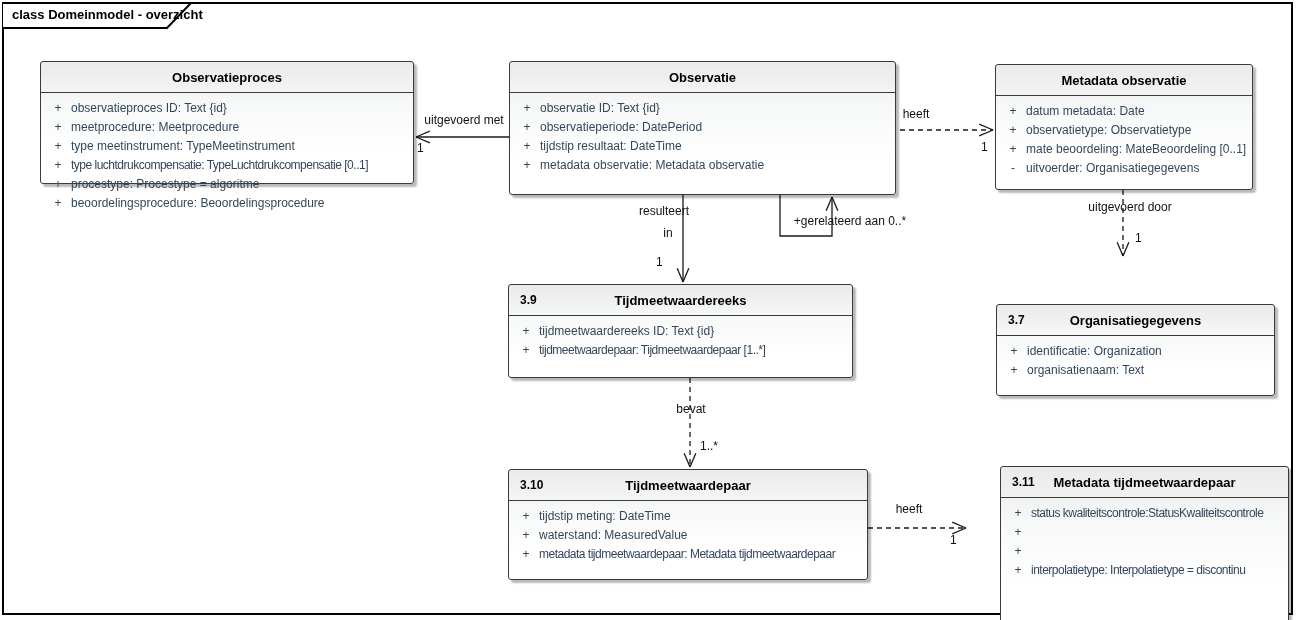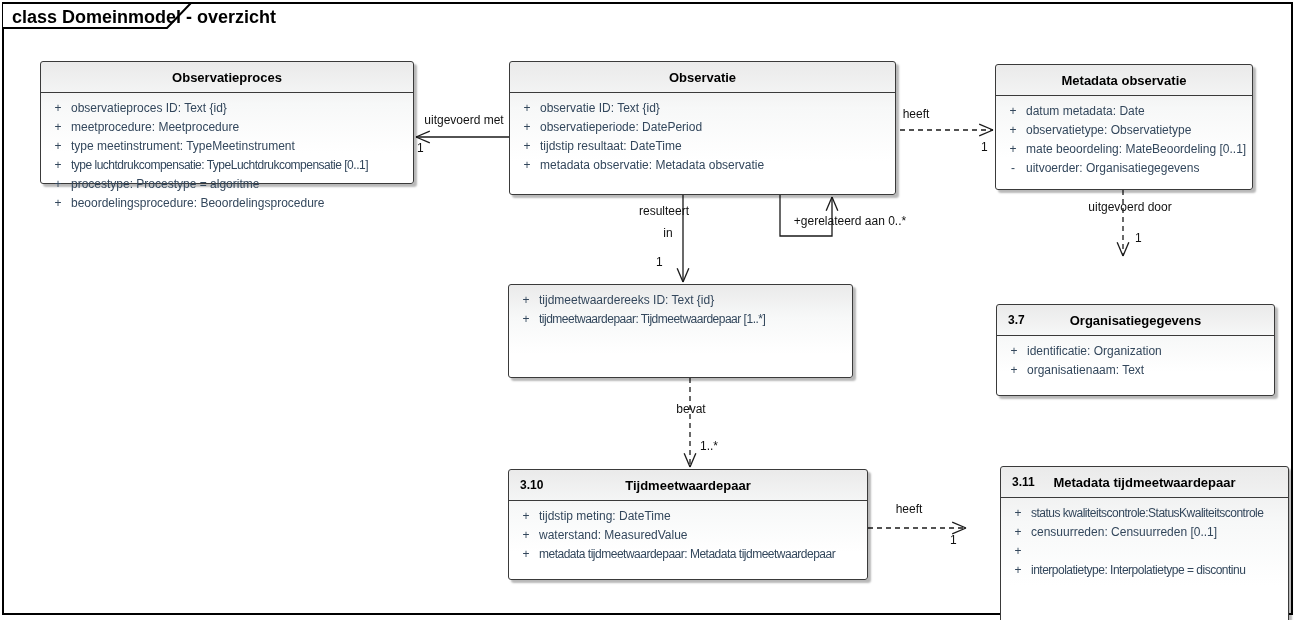--- a/index.html
+++ b/index.html
@@ -6,21 +6,21 @@
   body{
     width:1298px;height:620px;position:relative;background:#ffffff;
     font-family:"Liberation Sans", sans-serif;overflow:hidden;
   }
   .frame{
     position:absolute;left:2px;top:2px;width:1291px;height:613px;
     border:2px solid #000;box-sizing:border-box;
   }
   .tab-svg{position:absolute;left:2px;top:2px;}
   .tab-label{
-    position:absolute;left:12px;top:7px;font-size:18px;font-weight:bold;color:#000;
+    position:absolute;left:12px;top:7px;font-size:13px;font-weight:bold;color:#000;
     white-space:nowrap;
   }
   .class-box{
     position:absolute;box-sizing:border-box;
     border:1px solid #3a3a3a;border-radius:3px;
     background:linear-gradient(180deg,#eaeaea 0%,#f7f8f8 35%,#ffffff 75%);
     box-shadow:3px 3px 2px rgba(0,0,0,0.28);
   }
   .class-header{
     position:relative;height:30px;border-bottom:1px solid #3a3a3a;
@@ -167,20 +167,24 @@
           <span class="attr-vis">+</span>
           <span class="attr-text">identificatie: Organization</span>
         </div>
         <div class="attr-row" style="color: rgb(51, 71, 92);">
           <span class="attr-vis">+</span>
           <span class="attr-text">organisatienaam: Text</span>
         </div>
       </div>
     </div>
     <div class="class-box" style="left: 508px; top: 284px; width: 345px; height: 94px;">
+      <div class="class-header">
+        <span class="class-number">3.9</span>
+        <span class="class-title">Tijdmeetwaardereeks</span>
+      </div>
       <div class="attrs">
         <div class="attr-row" style="color: rgb(51, 71, 92);">
           <span class="attr-vis">+</span>
           <span class="attr-text">tijdmeetwaardereeks ID: Text {id}</span>
         </div>
         <div class="attr-row" style="color: rgb(51, 71, 92);">
           <span class="attr-vis">+</span>
           <span class="attr-text" style="letter-spacing: -0.5px;">tijdmeetwaardepaar: Tijdmeetwaardepaar [1..*]</span>
         </div>
       </div>
@@ -210,21 +214,20 @@
         <span class="class-number">3.11</span>
         <span class="class-title">Metadata tijdmeetwaardepaar</span>
       </div>
       <div class="attrs">
         <div class="attr-row" style="color: rgb(51, 71, 92);">
           <span class="attr-vis">+</span>
           <span class="attr-text" style="letter-spacing: -0.5px;">status kwaliteitscontrole:StatusKwaliteitscontrole</span>
         </div>
         <div class="attr-row" style="color: rgb(51, 71, 92);">
           <span class="attr-vis">+</span>
-          <span class="attr-text">censuurreden: Censuurreden [0..1]</span>
         </div>
         <div class="attr-row" style="color: rgb(51, 71, 92);">
           <span class="attr-vis">+</span>
         </div>
         <div class="attr-row" style="color: rgb(51, 71, 92);">
           <span class="attr-vis">+</span>
           <span class="attr-text" style="letter-spacing: -0.5px;">interpolatietype: Interpolatietype = discontinu</span>
         </div>
       </div>
     </div>

